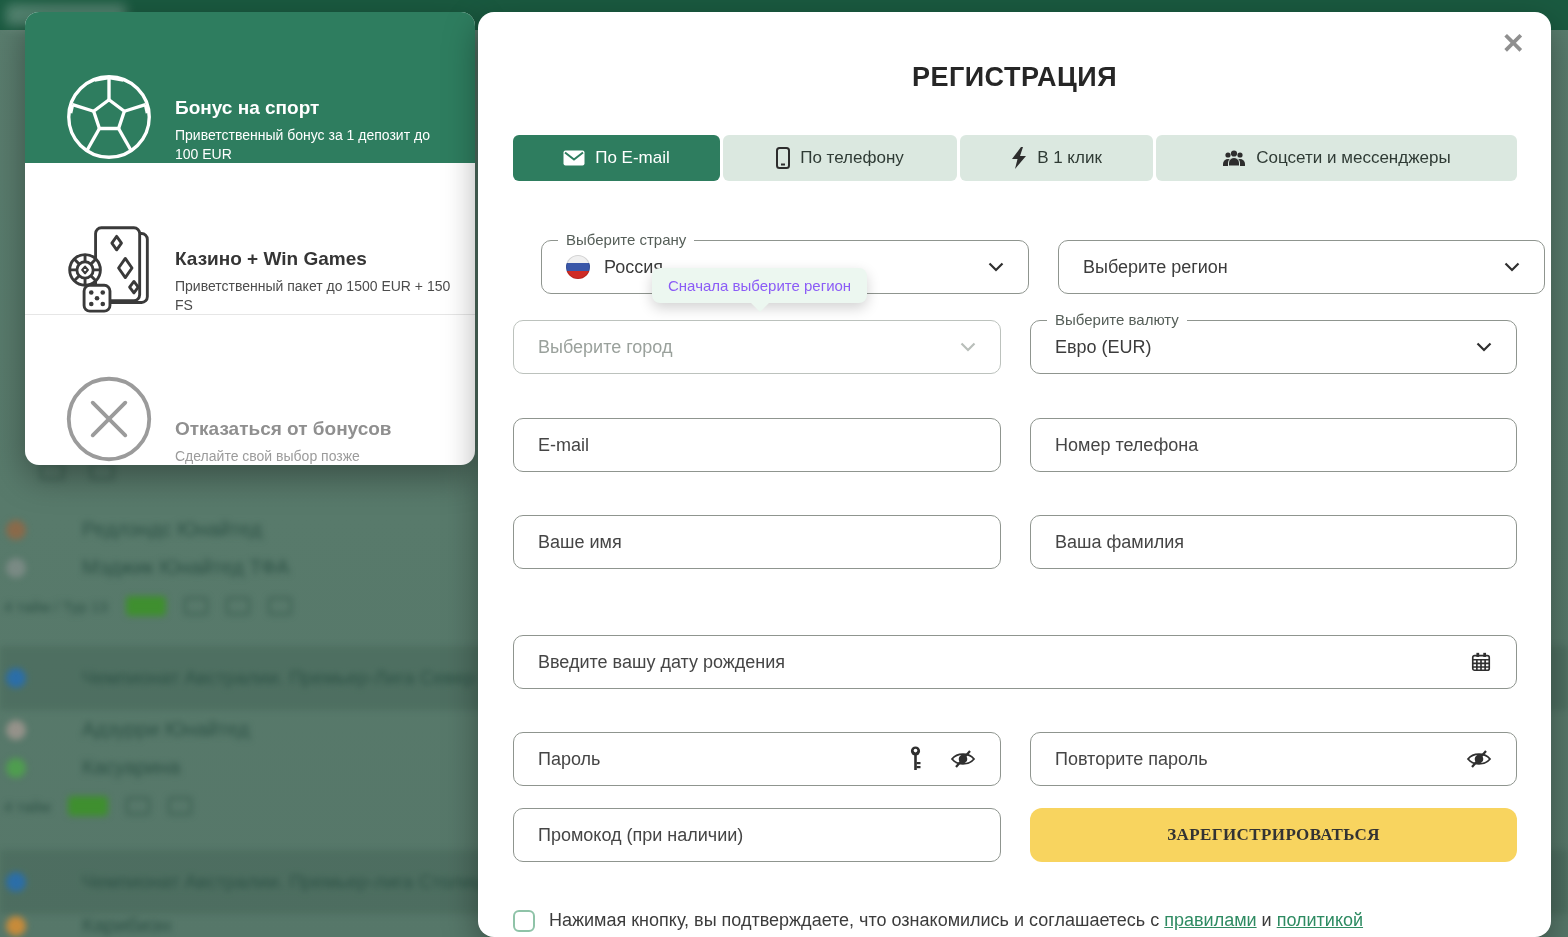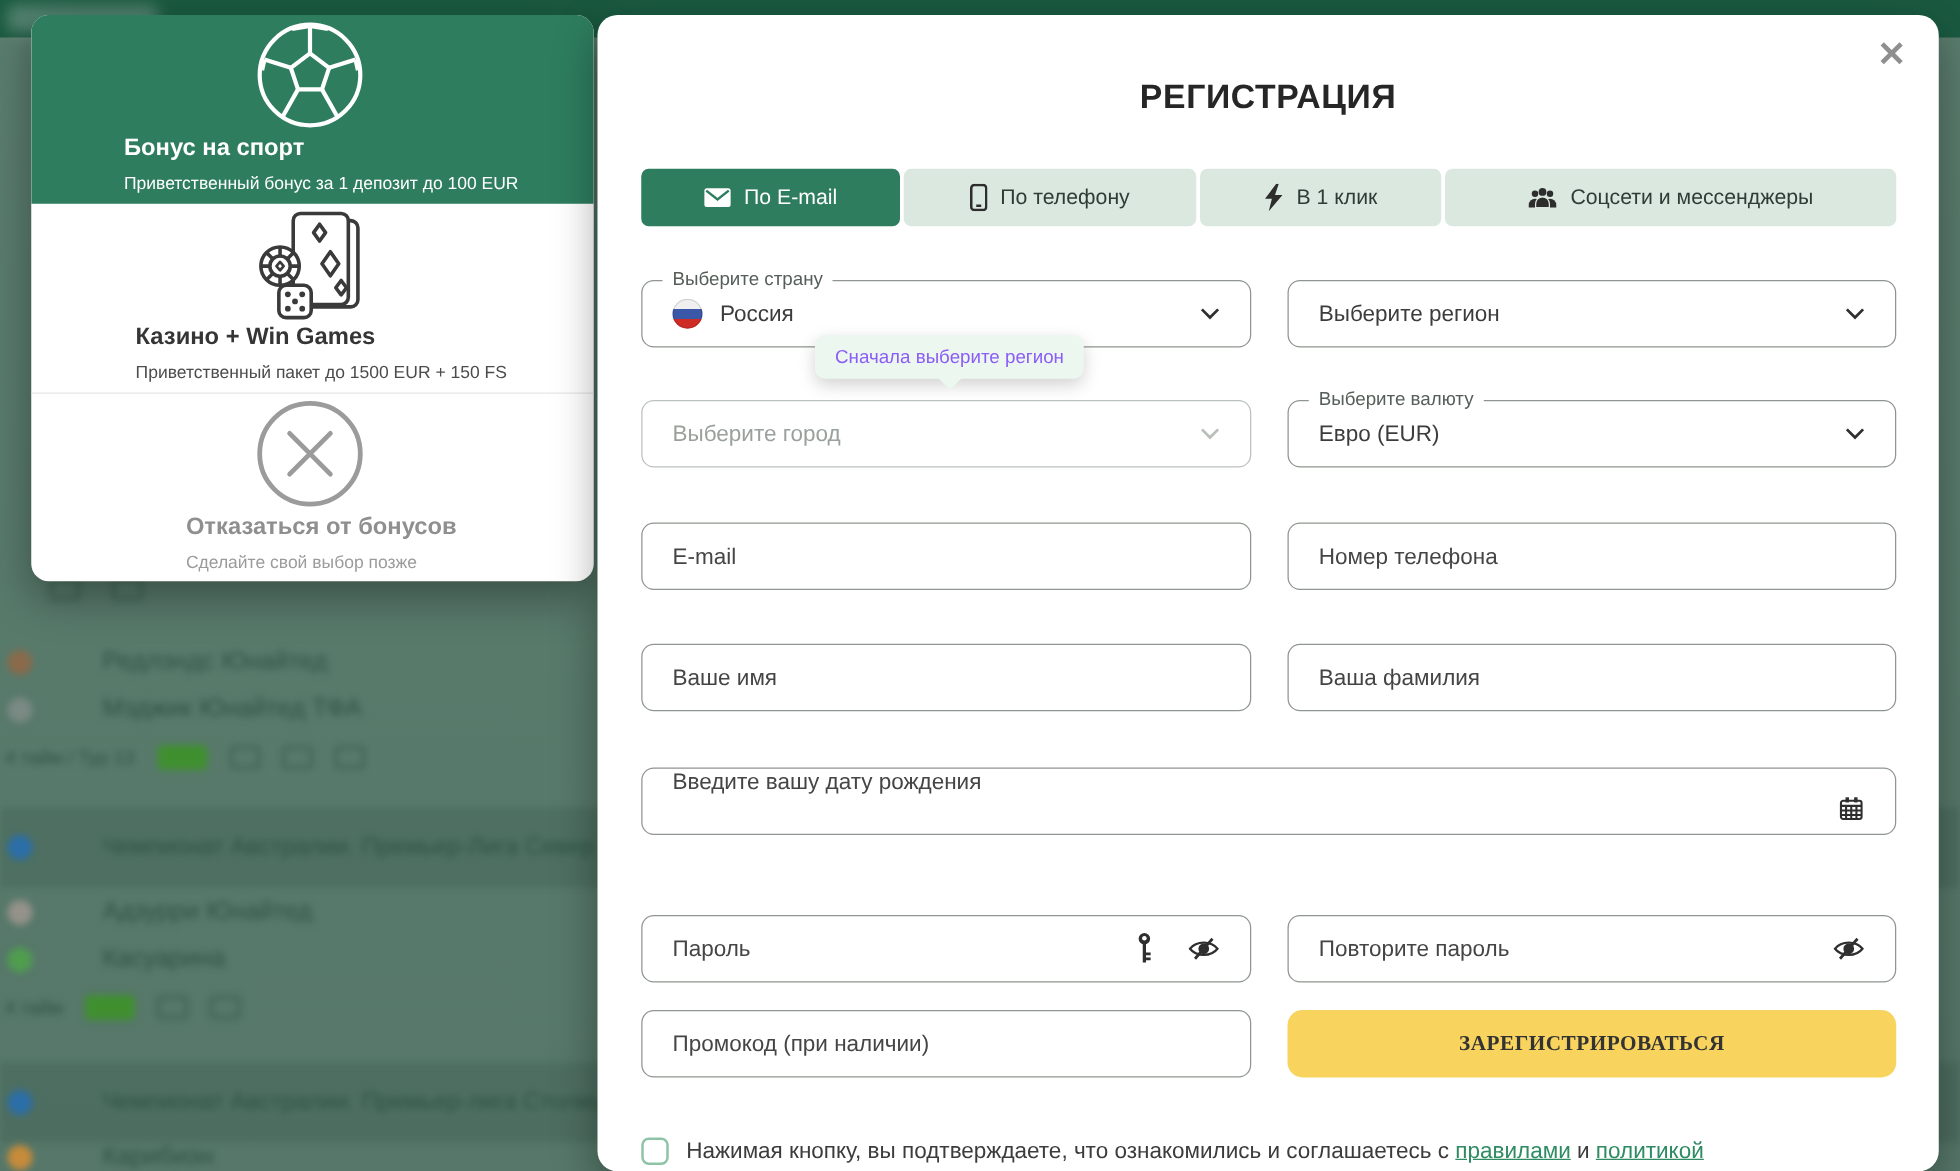--- a/index.html
+++ b/index.html
@@ -13,21 +13,21 @@
   .bg-rows { position:absolute; inset:0; filter:blur(3px); color:#2d5246; }
   .bg-rows .trow { position:absolute; display:flex; align-items:center; gap:14px; font-size:20px; white-space:nowrap; }
   .dot { width:20px; height:20px; border-radius:50%; flex:0 0 auto; }
   .league-band { position:absolute; left:0; right:0; height:64px; background:rgba(33,61,51,.16); display:flex; align-items:center; gap:14px; font-size:19px; white-space:nowrap; }
   .meta { position:absolute; display:flex; align-items:center; gap:18px; font-size:15px; }
   .badge { width:40px; height:20px; border-radius:4px; background:#3f8f2f; }
   .mini-ic { width:24px; height:18px; border:2px solid #2d5246; border-radius:3px; opacity:.7; }
 
   
   .bonus-panel { position:absolute; left:25px; top:12px; width:450px; height:453px; background:#fff; border-radius:14px; box-shadow:0 12px 34px rgba(0,0,0,.35); overflow:hidden; z-index:5; }
-  .bonus-item { height:151px; display:flex; align-items:center; padding:0 22px 0 36px; cursor:pointer;flex-direction:column; }
+  .bonus-item { height:151px; display:flex; align-items:flex-end; padding:0 22px 0 36px; cursor:pointer; }
   .bonus-item .b-icon { width:96px; flex:0 0 96px; margin-right:18px; display:flex; align-items:center; justify-content:center; }
   .bonus-item.sport { background:#2e7d5f; color:#fff; }
   .bonus-item .b-title { font-size:19px; font-weight:bold; margin-bottom:7px; }
   .bonus-item .b-desc { font-size:14px; line-height:1.32; }
   .bonus-item.casino .b-title { color:#353535; }
   .bonus-item.casino .b-desc { color:#4c4c4c; }
   .bonus-item.refuse { border-top:1px solid #e6e6e6; }
   .bonus-item.refuse .b-title { color:#8f8f8f; }
   .bonus-item.refuse .b-desc { color:#9b9b9b; }
 
@@ -37,22 +37,22 @@
   .m-title { position:absolute; top:50px; left:0; right:0; text-align:center; font-size:27px; font-weight:bold; color:#262626; letter-spacing:.5px; }
 
   .tabs { position:absolute; top:123px; left:35px; width:1004px; height:46px; display:flex; gap:3px; }
   .tab { display:flex; align-items:center; justify-content:center; gap:10px; background:#dbe8e0; color:#2f3b35; font-size:17px; border-radius:6px; cursor:pointer; }
   .tab.active { background:#2e7d5f; color:#fff; }
 
   .field { position:absolute; height:54px; border:1px solid #8f958f; border-radius:10px; display:flex; align-items:center; padding:0 24px; font-size:18px; color:#3c3c3c; background:#fff; }
   .col-l { left:35px;  width:488px; }
   .col-r { left:552px; width:487px; }
   .full  { left:35px;  width:1004px; }
-  .r1 { top:212px; } .r2 { top:308px; } .r3 { top:406px; }
-  .r4 { top:503px; } .r5 { top:602px;flex-direction:column; } .r6 { top:720px; } .r7 { top:796px; }
+  .r1 { top:228px;margin-left:28px; } .r2 { top:308px; } .r3 { top:406px; }
+  .r4 { top:503px; } .r5 { top:623px; } .r6 { top:720px; } .r7 { top:796px; }
 
   .field input { border:none; outline:none; width:100%; font-size:18px; color:#3c3c3c; font-family:"Liberation Sans",sans-serif; background:transparent; }
   .field input::placeholder { color:#454545; opacity:1; }
   .legend { position:absolute; top:-10px; left:16px; background:#fff; padding:0 8px; font-size:15px; color:#555e58; }
   .select { cursor:pointer; }
   .select .chev { margin-left:auto; flex:0 0 auto; }
   .flag { width:24px; height:24px; border-radius:50%; margin-right:14px; flex:0 0 auto;
           background:linear-gradient(180deg,#f0f0f0 0%,#f0f0f0 33%,#3a57a8 33%,#3a57a8 66%,#cf2b25 66%,#cf2b25 100%);
           box-shadow:inset 0 0 0 1px rgba(0,0,0,.12); }
   .select.disabled { border-color:#bcc2bd; color:#9aa19c; }

